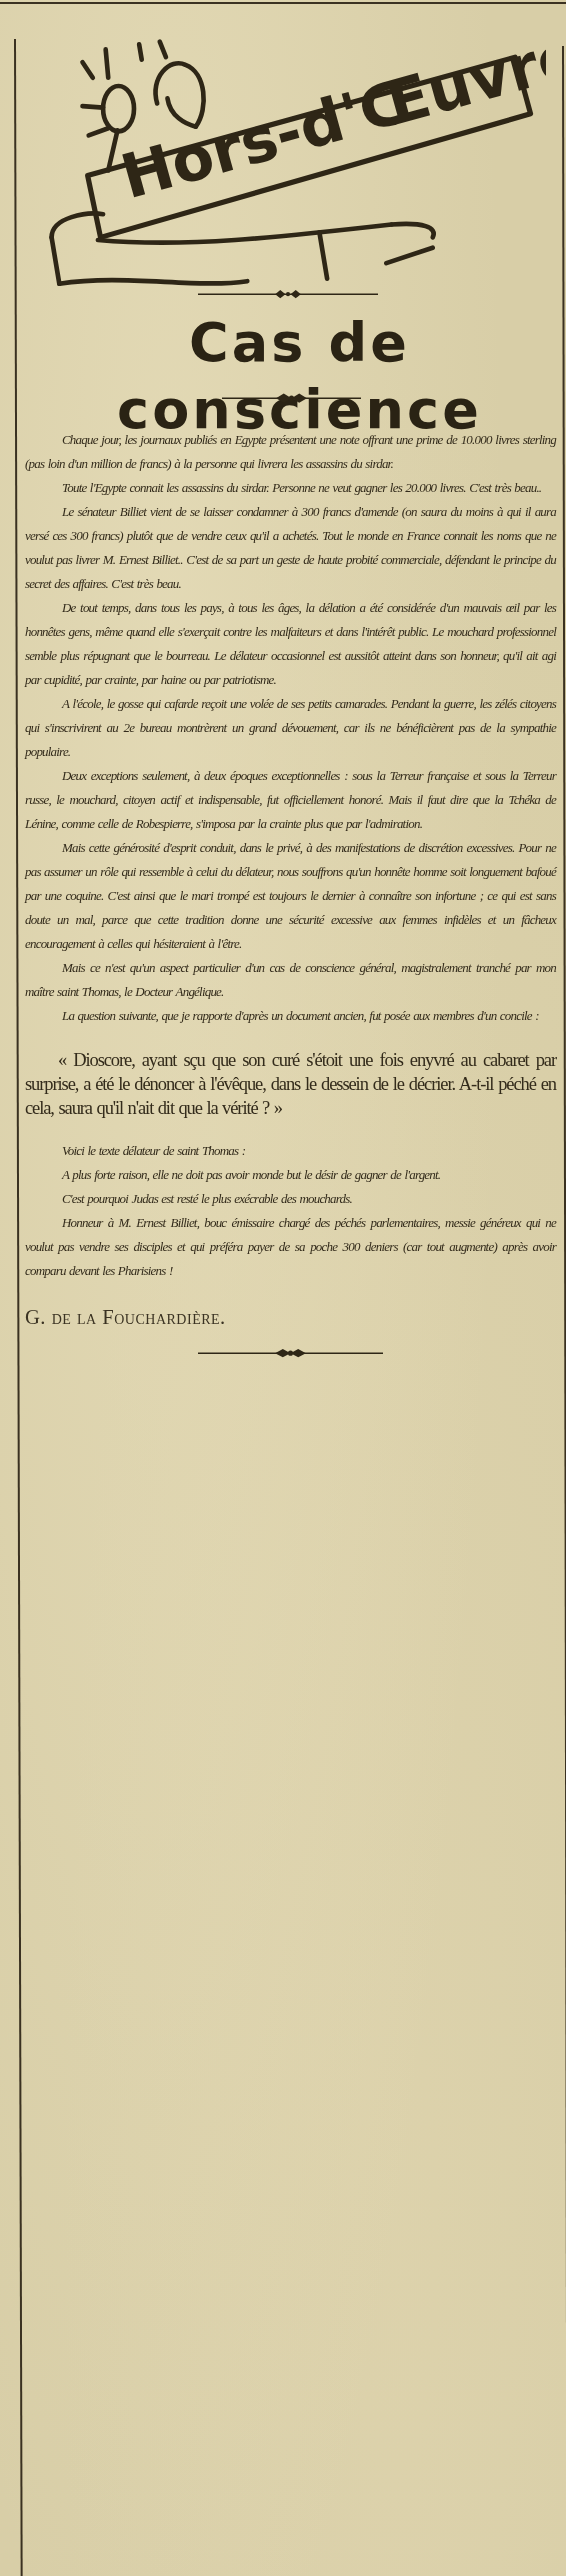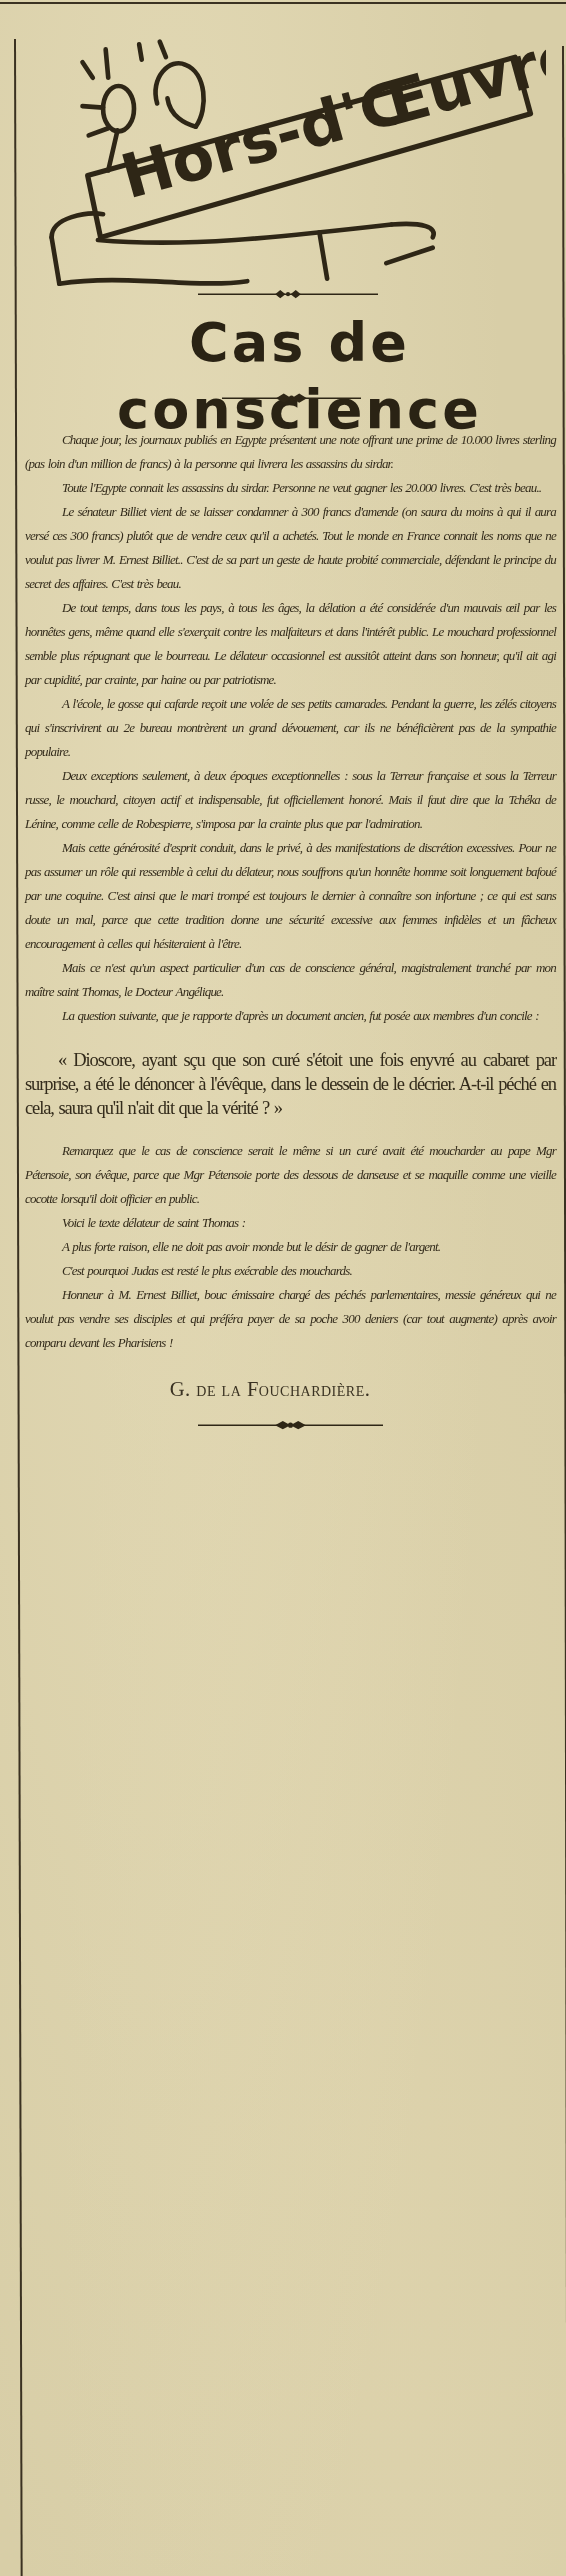--- a/index.html
+++ b/index.html
@@ -67,21 +67,21 @@
   .article p.quote {
     font-style: normal;
     font-size: 18.5px;
     letter-spacing: -1.1px;
     text-indent: 33px;
     margin-top: 19.6px;
     margin-bottom: 19.6px;
     line-height: 24px;
   }
   .signature {
-    text-align: center;
+    text-align: left;
     margin-top: 23px;
     padding-right: 41px;
     font-size: 20.6px;
     letter-spacing: 0.5px;
     font-variant: small-caps;
     color: #3a3222;
   }
   .end-ornament {
     display: block; margin: 18.5px auto 0 auto;
   }
@@ -153,21 +153,20 @@
     <p>Le sénateur Billiet vient de se laisser condamner à 300 francs d'amende (on saura du moins à qui il aura versé ces 300 francs) plutôt que de vendre ceux qu'il a achetés. Tout le monde en France connait les noms que ne voulut pas livrer M. Ernest Billiet.. C'est de sa part un geste de haute probité commerciale, défendant le principe du secret des affaires. C'est très beau.</p>
     <p>De tout temps, dans tous les pays, à tous les âges, la délation a été considérée d'un mauvais œil par les honnêtes gens, même quand elle s'exerçait contre les malfaiteurs et dans l'intérêt public. Le mouchard professionnel semble plus répugnant que le bourreau. Le délateur occasionnel est aussitôt atteint dans son honneur, qu'il ait agi par cupidité, par crainte, par haine ou par patriotisme.</p>
     <p>A l'école, le gosse qui cafarde reçoit une volée de ses petits camarades. Pendant la guerre, les zélés citoyens qui s'inscrivirent au 2e bureau montrèrent un grand dévouement, car ils ne bénéficièrent pas de la sympathie populaire.</p>
     <p>Deux exceptions seulement, à deux époques exceptionnelles : sous la Terreur française et sous la Terreur russe, le mouchard, citoyen actif et indispensable, fut officiellement honoré. Mais il faut dire que la Tchéka de Lénine, comme celle de Robespierre, s'imposa par la crainte plus que par l'admiration.</p>
     <p>Mais cette générosité d'esprit conduit, dans le privé, à des manifestations de discrétion excessives. Pour ne pas assumer un rôle qui ressemble à celui du délateur, nous souffrons qu'un honnête homme soit longuement bafoué par une coquine. C'est ainsi que le mari trompé est toujours le dernier à connaître son infortune ; ce qui est sans doute un mal, parce que cette tradition donne une sécurité excessive aux femmes infidèles et un fâcheux encouragement à celles qui hésiteraient à l'être.</p>
     <p>Mais ce n'est qu'un aspect particulier d'un cas de conscience général, magistralement tranché par mon maître saint Thomas, le Docteur Angélique.</p>
     <p>La question suivante, que je rapporte d'après un document ancien, fut posée aux membres d'un concile :</p>
 
     <p class="quote">« Dioscore, ayant sçu que son curé s'étoit une fois enyvré au cabaret par surprise, a été le dénoncer à l'évêque, dans le dessein de le décrier. A-t-il péché en cela, saura qu'il n'ait dit que la vérité ? »</p>
 
-    <p>Remarquez que le cas de conscience serait le même si un curé avait été moucharder au pape Mgr Pétensoie, son évêque, parce que Mgr Pétensoie porte des dessous de danseuse et se maquille comme une vieille cocotte lorsqu'il doit officier en public.</p>
     <p>Voici le texte délateur de saint Thomas :</p>
 
 
     <p>A plus forte raison, elle ne doit pas avoir monde but le désir de gagner de l'argent.</p>
     <p>C'est pourquoi Judas est resté le plus exécrable des mouchards.</p>
     <p>Honneur à M. Ernest Billiet, bouc émissaire chargé des péchés parlementaires, messie généreux qui ne voulut pas vendre ses disciples et qui préféra payer de sa poche 300 deniers (car tout augmente) après avoir comparu devant les Pharisiens !</p>
 
     <div class="signature">G. de la Fouchardière.</div>
 
     <svg class="end-ornament" width="185" height="10.3" viewBox="0 0 360 20">

